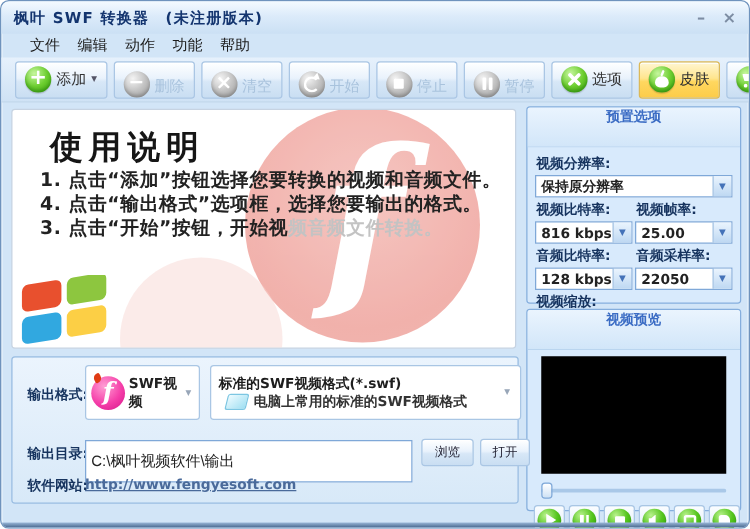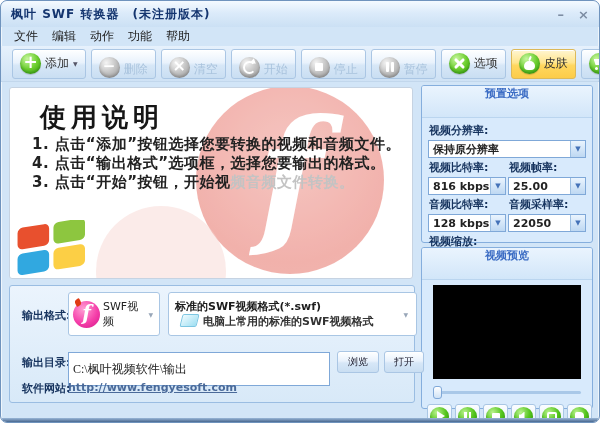--- a/index.html
+++ b/index.html
@@ -11,21 +11,21 @@
   
   .titlebar{ position:absolute; top:0; left:0; right:0; height:26px;
     background:linear-gradient(180deg,#f4faff 0%,#dcebfa 45%,#cbe0f4 100%);
     border-radius:7px 7px 0 0; display:flex; align-items:center; padding:0 10px; }
   .title{ font-size:12px; font-weight:bold; color:#14356f; letter-spacing:1px; }
   .win-ctrls{ margin-left:auto; display:flex; gap:14px; }
   .win-ctrls span{ color:#7d8da3; font-size:13px; font-weight:bold; line-height:1; cursor:default; }
 
   
   .menubar{ position:absolute; top:26px; left:0; right:0; height:19px;
-    display:flex; align-items:center; gap:14px; padding:0 13px; font-size:12px; color:#1c1c1c; }
+    display:flex; align-items:center; gap:14px; padding:0 23px; font-size:12px; color:#1c1c1c; }
   .menubar span{ cursor:default; }
 
   
   .toolbar{ position:absolute; top:45px; left:0; right:0; height:36px;
     background:linear-gradient(180deg,#e6f1fc 0%,#cfe2f5 100%);
     display:flex; align-items:center; padding:0 11px; border-bottom:1px solid #c2d7ec; }
   .tb-btn{ display:inline-flex; align-items:center; justify-content:center; height:30px;
     padding:0 7px; margin-right:5px; border:1px solid #aac6e4; border-radius:3px;
     background:linear-gradient(180deg,#feffff 0%,#e9f2fc 45%,#d7e7f7 55%,#c9def2 100%);
     font-size:12px; color:#333; box-shadow:inset 0 1px 0 #fff; cursor:pointer; white-space:nowrap; }
@@ -121,33 +121,33 @@
   .combo{ position:absolute; background:#fff; border:1px solid #a9c6e4; border-radius:3px;
     display:flex; align-items:center; cursor:pointer; box-shadow:inset 0 1px 0 #fff; }
   .fmt-short{ left:58px; top:6px; width:92px; height:44px; padding:0 4px; }
   .f-logo{ width:27px; height:27px; border-radius:50%; flex:none; margin-right:3px; position:relative;
     background:radial-gradient(circle at 38% 30%, #ff9ed4 0%, #f53fa9 55%, #d41489 100%); }
   .f-logo::before{ content:"f"; position:absolute; left:0; right:0; top:50%; transform:translateY(-56%);
     text-align:center; color:#fff; font-family:"DejaVu Serif","Liberation Serif",serif;
     font-style:italic; font-weight:bold; font-size:20px; line-height:1; }
   .f-logo::after{ content:""; position:absolute; width:6px; height:7px; background:#e03b14;
     left:2px; top:-2px; border-radius:60% 20% 60% 20%; transform:rotate(-30deg); }
-  .fmt-short .txt{ font-size:11px; font-weight:normal; color:#222; }
+  .fmt-short .txt{ font-size:11px; font-weight:bold; color:#222; }
   .combo .caret{ margin-left:auto; font-size:6px; color:#98a6b8; padding-right:2px; }
   .fmt-long{ left:158px; top:6px; width:249px; height:44px; padding:3px 6px;
     align-items:stretch; flex-direction:column; justify-content:center; position:absolute; display:flex; }
   .fmt-title{ font-size:11px; font-weight:bold; color:#1d1d1d; }
-  .fmt-desc{ display:flex; align-items:flex-start; gap:5px; margin-top:0; margin-left:6px; }
+  .fmt-desc{ display:flex; align-items:center; gap:5px; margin-top:0; margin-left:6px; }
   .pc-icon{ width:17px; height:13px; flex:none; background:linear-gradient(135deg,#eefbff 0%,#9fdff2 100%);
     border:1px solid #7cc6e2; border-radius:2px; transform:skewX(-14deg); }
   .fmt-desc span{ font-size:11px; font-weight:bold; color:#333; white-space:nowrap; }
   .fmt-long .caret{ position:absolute; right:6px; top:50%; transform:translateY(-50%); font-size:6px; color:#98a6b8; }
 
   .dir-input{ position:absolute; left:58px; top:66px; width:262px; height:32px; border:1px solid #7fa8d8;
-    font-size:12px; color:#222; padding:16px 4px; background:#fff; font-family:Liberation Serif, serif; }
+    font-size:12px; color:#222; padding:16px 4px; background:#fff; font-family:Liberation Sans, sans-serif; }
   .mini-btn{ position:absolute; top:65px; height:22px; border:1px solid #aac6e4; border-radius:3px;
     background:linear-gradient(180deg,#feffff 0%,#e9f2fc 45%,#d7e7f7 55%,#c9def2 100%);
     font-size:10px; color:#223; display:flex; align-items:center; justify-content:center;
     cursor:pointer; box-shadow:inset 0 1px 0 #fff; }
   .btn-browse{ left:327px; width:42px; }
   .btn-open{ left:374px; width:40px; top:65px; }
   .site-link{ position:absolute; left:58px; top:95px; font-size:11px; font-weight:bold;
     color:#4a6a9a; text-decoration:underline; cursor:pointer; }
 
   .bottom-edge{ position:absolute; left:0; right:0; bottom:0; height:4px;

